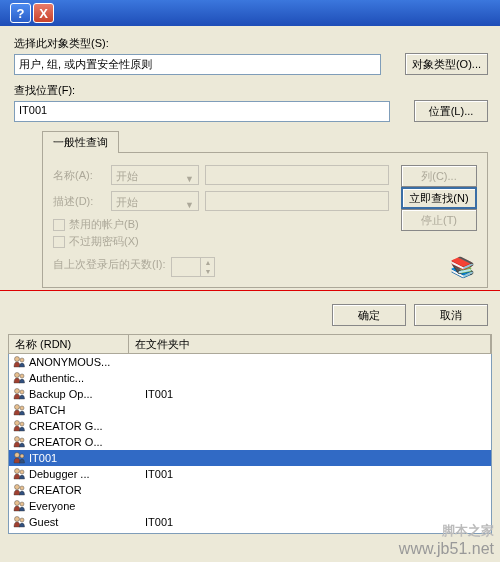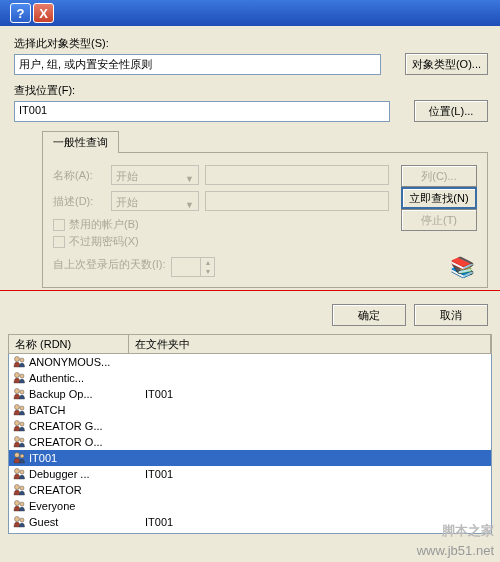--- a/index.html
+++ b/index.html
@@ -39,21 +39,21 @@
 .list-head .col { border-right:1px solid #aca899; padding:2px 6px; }
 .col-rdn { width:120px; }
 .col-loc { flex:1; }
 .list-body { border:1px solid #7f9db9; border-top:none; background:#fff; height:180px; overflow:hidden; }
 .list-row { display:flex; height:16px; align-items:center; padding-left:2px; }
 .list-row.sel { background:#316ac5; color:#fff; }
 .pico { width:16px; height:14px; margin-right:2px; display:inline-flex; align-items:center; justify-content:center; }
 .pico svg { width:14px; height:14px; }
 .list-row .col-rdn { width:116px; padding:0; white-space:nowrap; overflow:hidden; }
 .list-row .col-loc { flex:1; padding:0; }
-.watermark { position:absolute; right:6px; bottom:4px; color:#999; font-size:13px; font-family:Arial; }
+.watermark { position:absolute; right:6px; bottom:4px; color:#999; font-size:16px; font-family:Arial; }
 .watermark2 { position:absolute; right:6px; bottom:22px; color:#bbb; font-size:13px; font-family:SimSun; font-weight:bold; pointer-events:none; }
 </style>
 </head>
 <body>
 
 <div class="titlebar">
   <div class="tb-btn tb-help">?</div>
   <div class="tb-btn tb-close">X</div>
 </div>
 

